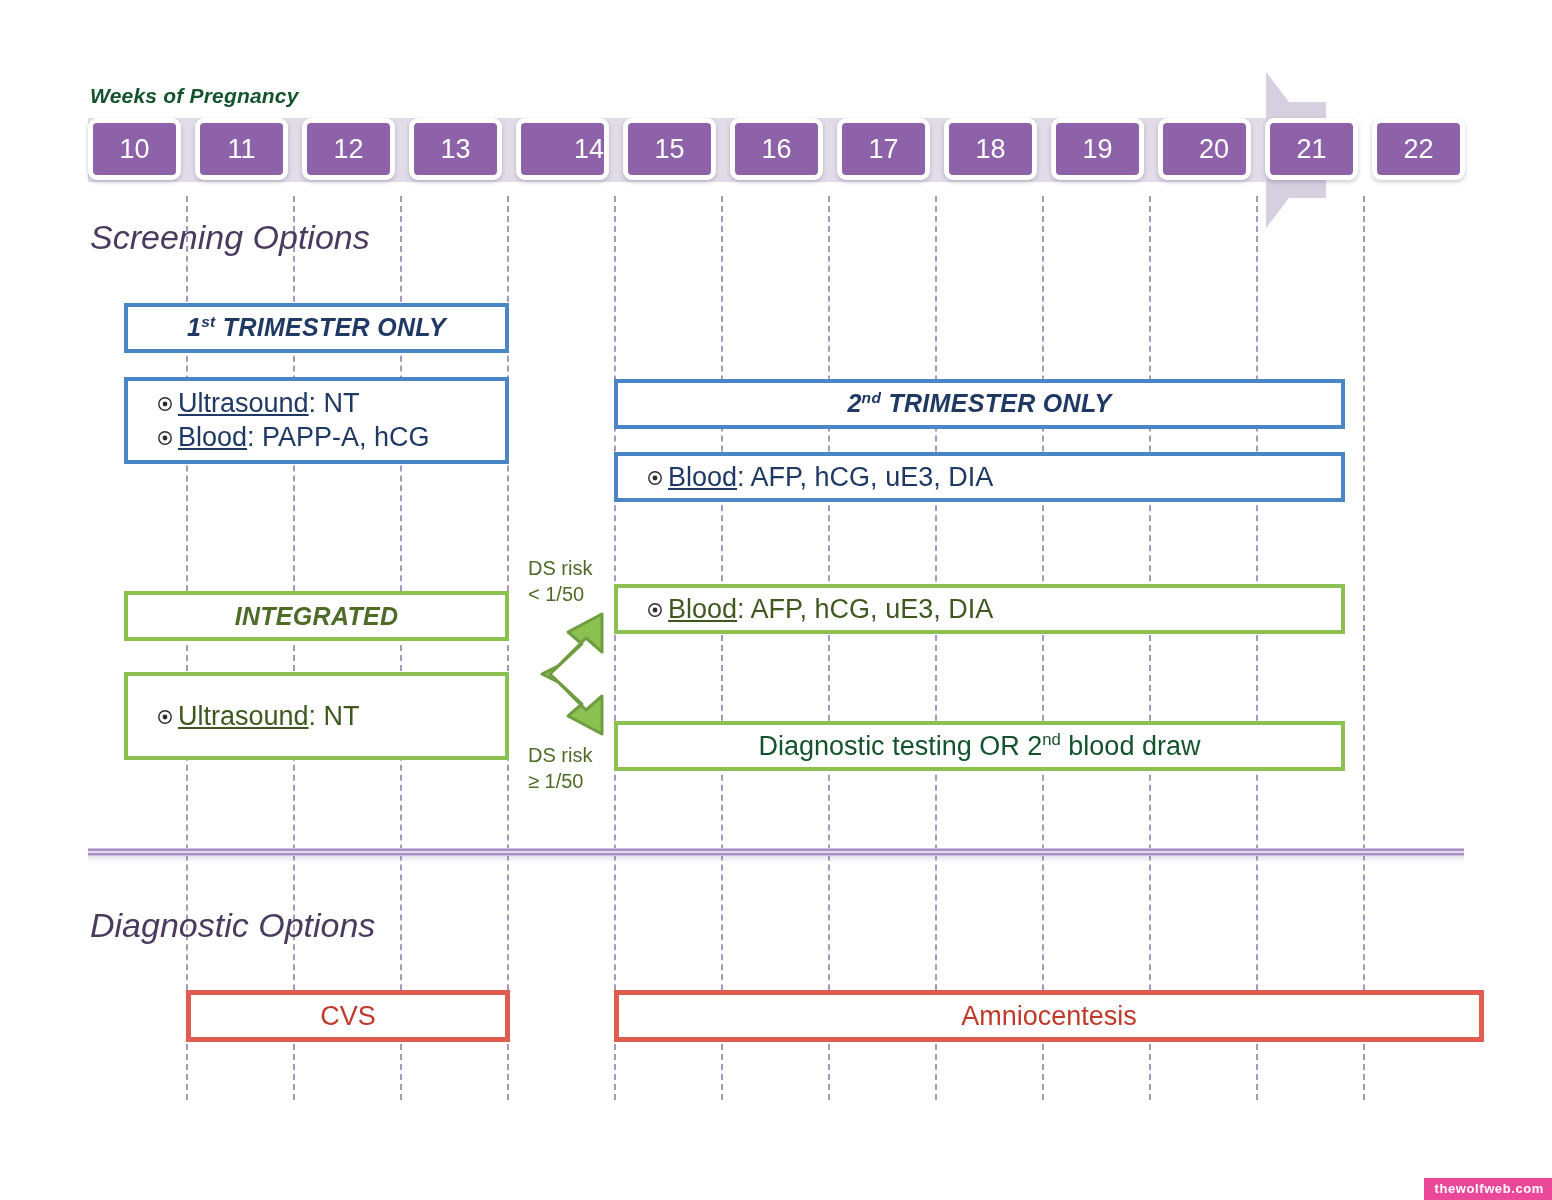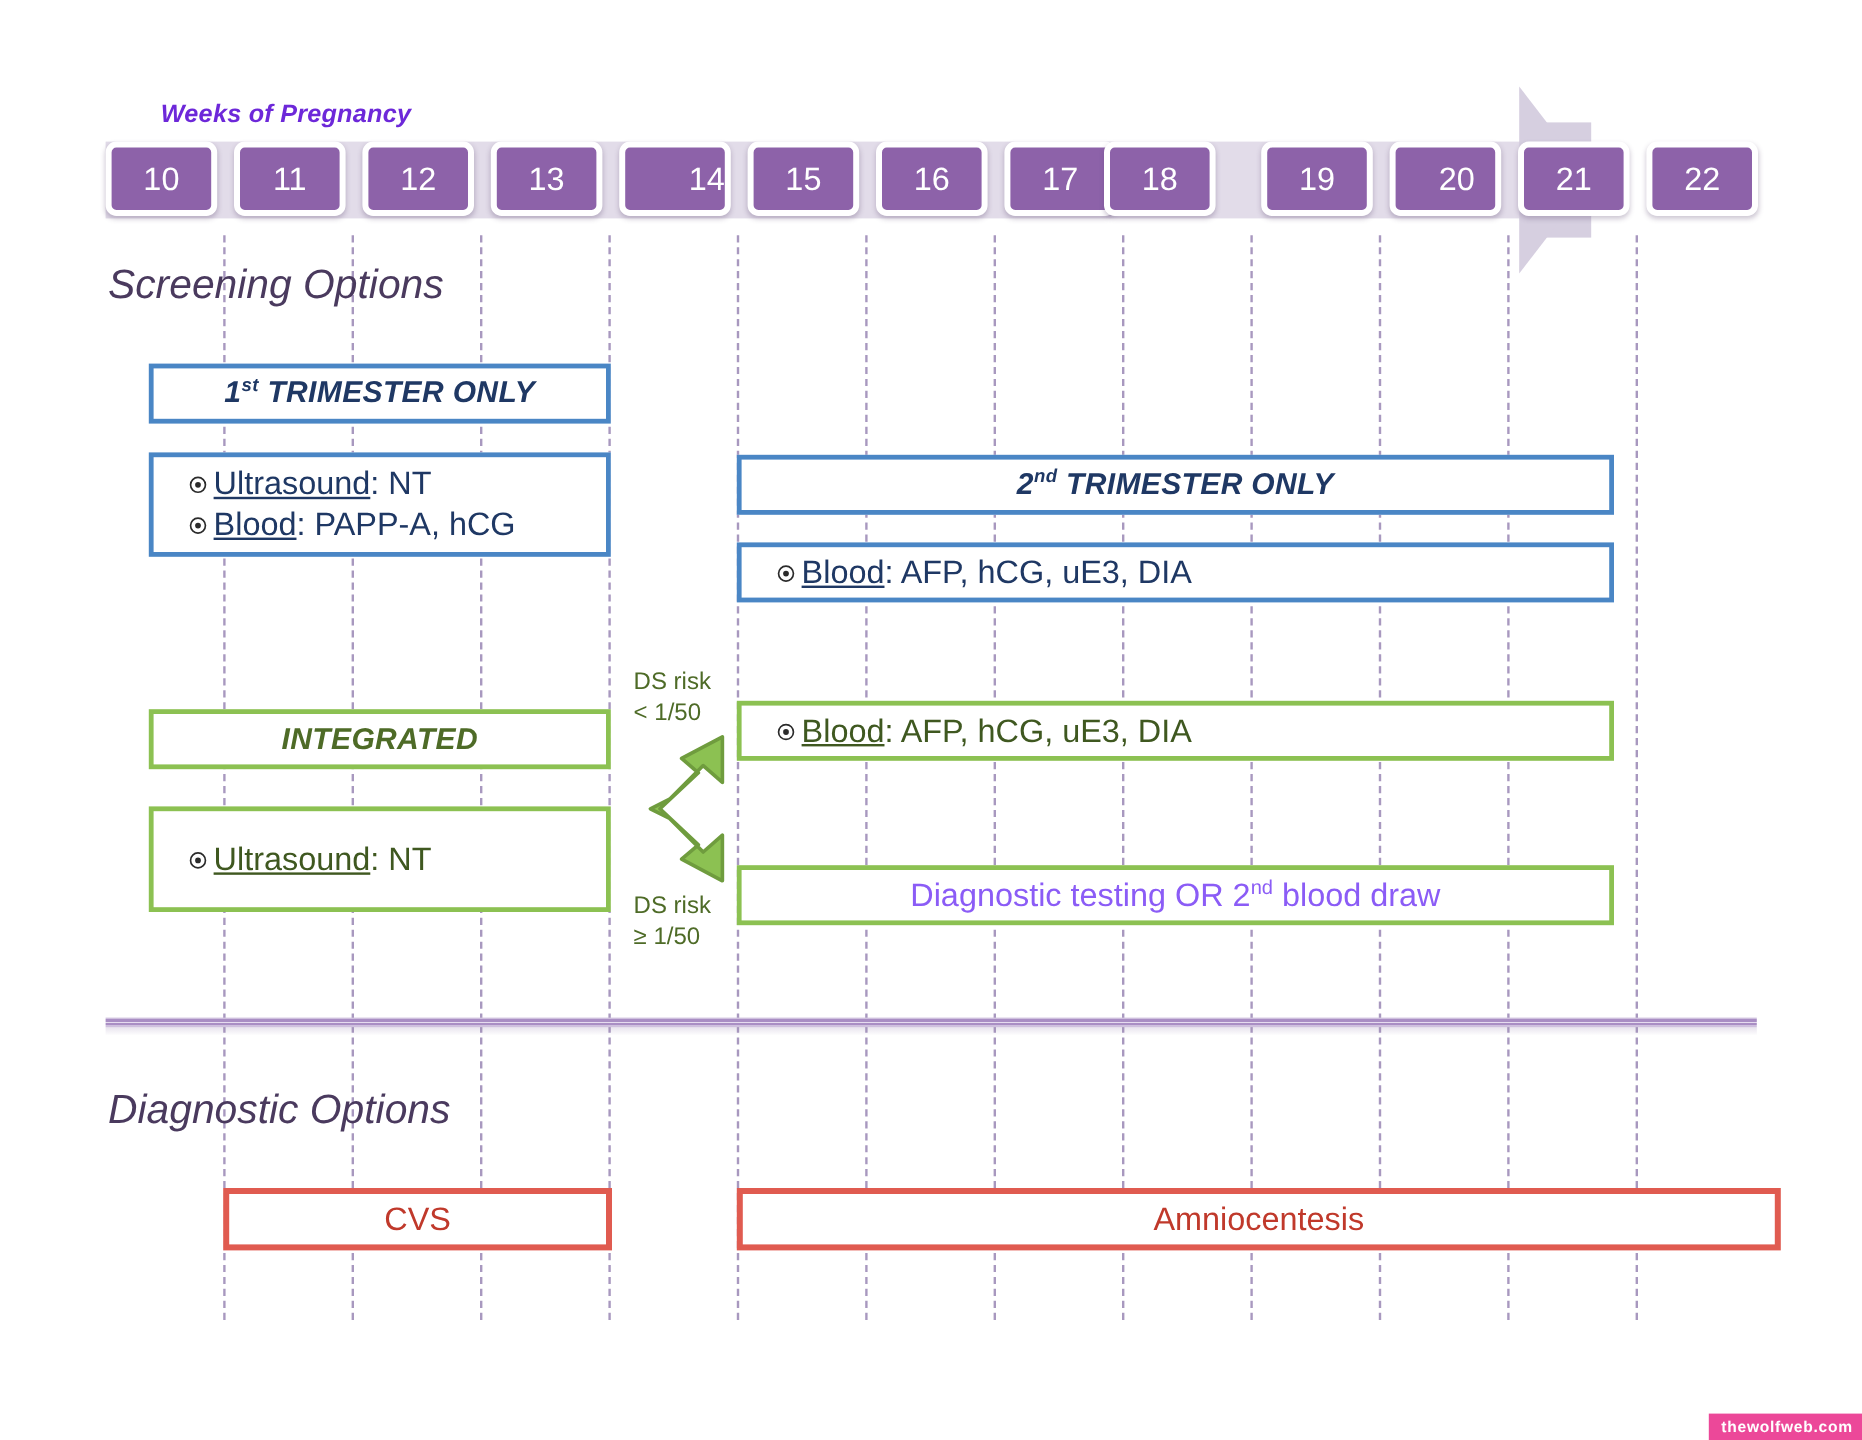--- a/index.html
+++ b/index.html
@@ -13,21 +13,21 @@
   
   .gridline{
     position:absolute;width:0;border-left:2px dashed #9a87b5;
     opacity:.85;
   }
 
   
   .timeline-label{
     position:absolute;left:90px;top:84px;
     font-style:italic;font-weight:bold;font-size:21px;
-    color:#6d28d9;letter-spacing:.2px;margin-left:44px;
+    color:#14532d;letter-spacing:.2px;
   }
   .arrow-band{
     position:absolute;left:88px;top:118px;height:64px;
     background:#e2dce9;
   }
   .arrow-head{
     position:absolute;top:72px;width:0;height:0;
     border-top:78px solid transparent;
     border-bottom:78px solid transparent;
     border-left:60px solid #d6cfe0;
@@ -61,21 +61,21 @@
     font-weight:bold;font-style:italic;font-size:25px;letter-spacing:.3px;
   }
   .box-title sup{font-size:.62em;vertical-align:super;}
 
   .blue{border:4px solid #4a86c5;}
   .blue .box-title{color:#1f3864;}
   .blue .list-text{color:#1f3864;}
   .green{border:4px solid #8cc152;}
   .green .box-title{color:#4e6b27;}
   .green .list-text{color:#3f5820;}
-  .green .plain-text{color:#8b5cf6;}
+  .green .plain-text{color:#14532d;}
   .red{border:5px solid #e05b50;}
   .red .plain-text{color:#c0392b;}
 
   .plain-text{font-size:27px;}
   .plain-text sup{font-size:.62em;vertical-align:super;}
 
   
   .list{padding-left:24px;width:100%;}
   .li{display:flex;align-items:baseline;margin:3px 0;}
   .bullet{
@@ -160,21 +160,21 @@
       </div>
       <div class="week-box" style="left: 535px;">
         <span>15</span>
       </div>
       <div class="week-box" style="left: 642px;">
         <span>16</span>
       </div>
       <div class="week-box" style="left: 749px;">
         <span>17</span>
       </div>
-      <div class="week-box" style="left: 832px;">
+      <div class="week-box" style="left: 856px;">
         <span>18</span>
       </div>
       <div class="week-box" style="left: 963px;">
         <span>19</span>
       </div>
       <div class="week-box" style="left: 1070px; padding-left: 19px;">
         <span>20</span>
       </div>
       <div class="week-box" style="left: 1177px;">
         <span>21</span>

